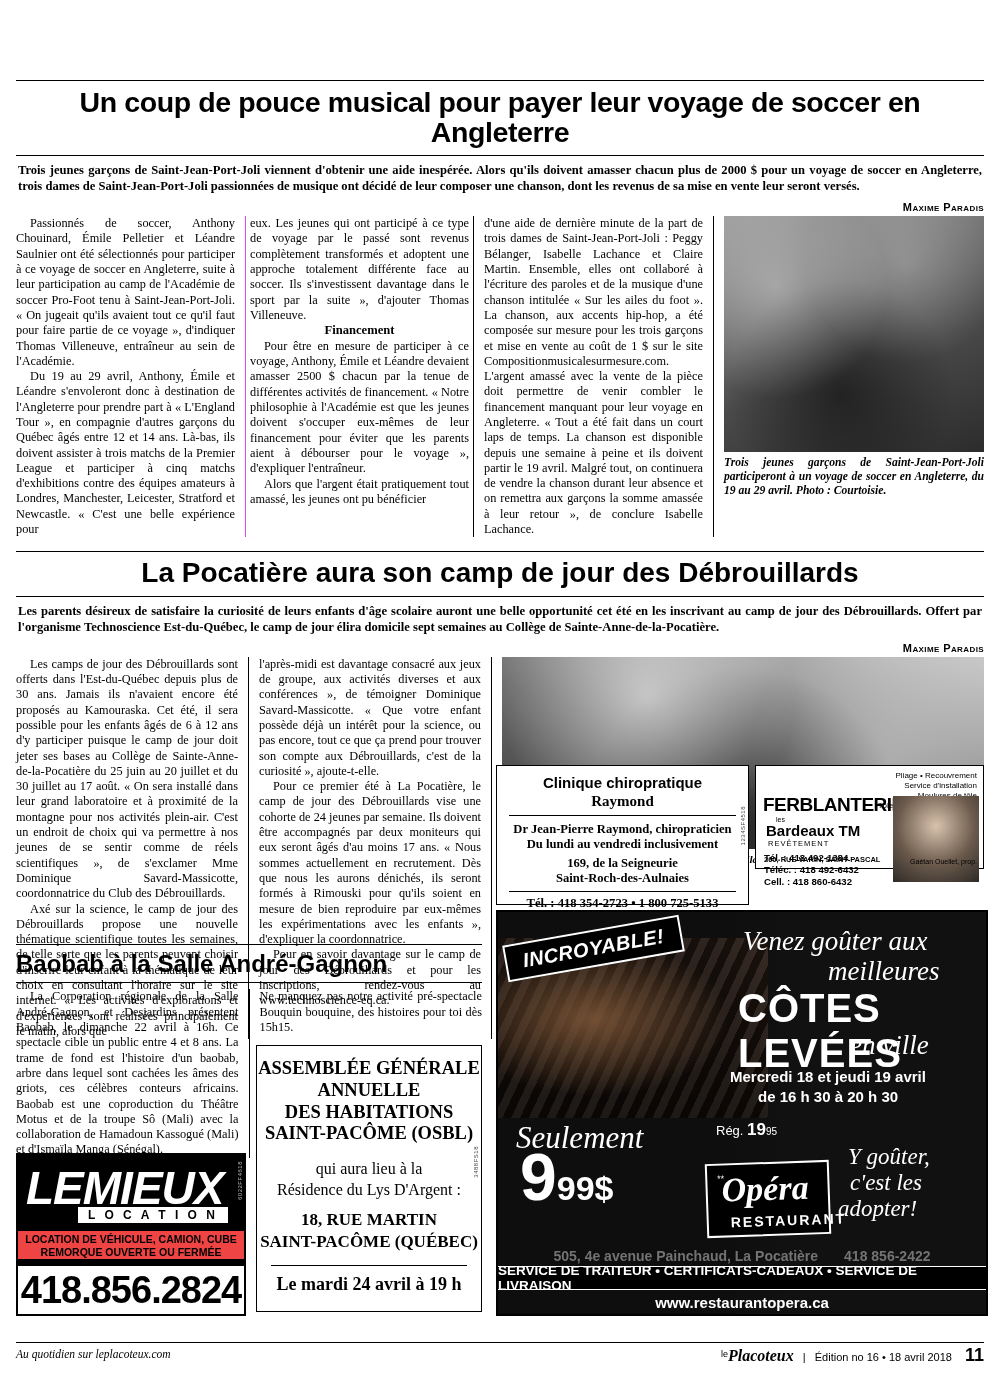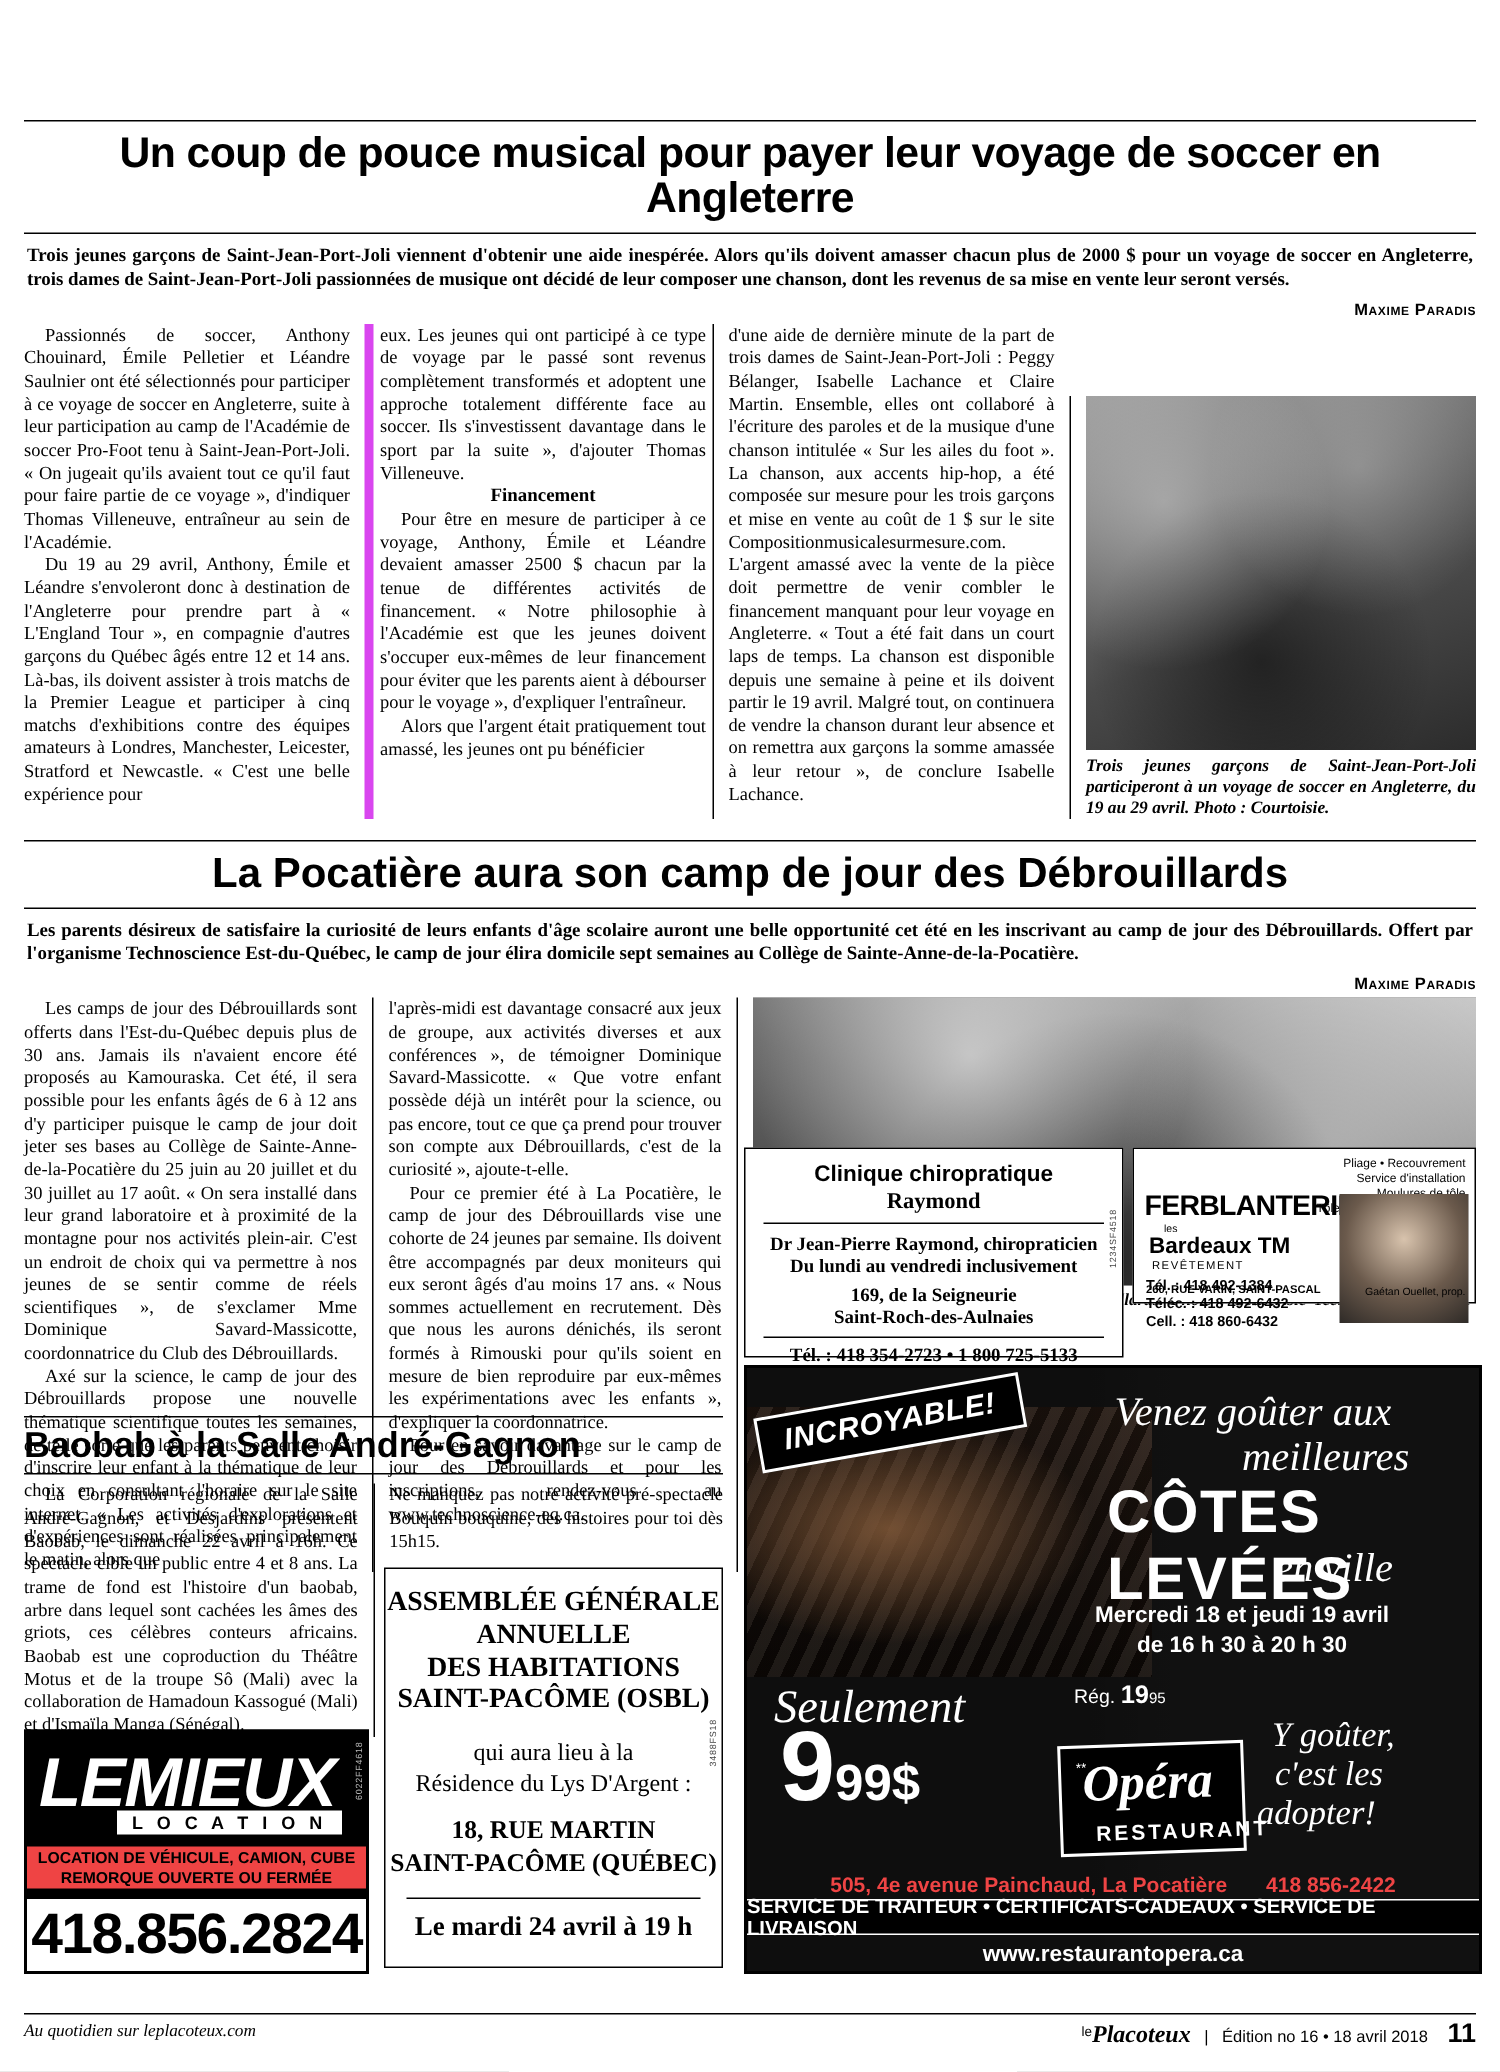--- a/index.html
+++ b/index.html
@@ -31,23 +31,23 @@
   .cols3{display:flex;gap:0;margin-top:4px;}
   .col{font-size:12.3px;line-height:1.245;text-align:justify;}
   .col p{margin:0 0 0 0;text-indent:14px;}
   .col p.noind{text-indent:0;}
   .subhead{
     font-family:Liberation Serif, serif;font-weight:bold;text-align:center;
     font-size:12.6px;margin:7px 0 3px 0;text-indent:0 !important;
   }
 
   .c1{width:228px;padding-right:10px;}
-  .c2{width:228px;padding:0 4px;border-left:6px solid #d946ef;}
+  .c2{width:228px;padding:0 4px;border-left:1px solid #d946ef;}
   .c3{width:228px;padding:0 10px;border-left:1px solid #000;}
-  .c4{width:270px;padding-left:10px;border-left:1px solid #000;margin-top:48px;}
+  .c4{width:270px;padding-left:10px;border-left:1px solid #000;}
 
   .photo{
     background:#6e6e6e;position:relative;overflow:hidden;
   }
   .cap{
     font-size:11.6px;line-height:1.2;font-style:italic;font-weight:bold;
     text-align:justify;margin-top:4px;
   }
 
   
@@ -291,21 +291,21 @@
     <div class="script" style="position:absolute;left:350px;top:232px;font-size:23px;color:#fff;">Y goûter,</div>
     <div class="script" style="position:absolute;left:352px;top:258px;font-size:23px;color:#fff;">c'est les</div>
     <div class="script" style="position:absolute;left:340px;top:284px;font-size:23px;color:#fff;">adopter!</div>
 
     <div style="position:absolute;left:208px;top:250px;width:120px;height:70px;border:2px solid #fff;background:#000;transform:rotate(-2deg);">
       <div style="position:absolute;left:10px;top:8px;font-size:9px;color:#fff;font-family:'Liberation Sans',sans-serif;">**</div>
       <div class="opera-logo" style="position:absolute;left:14px;top:6px;">Opéra</div>
       <div style="position:absolute;left:22px;bottom:5px;font-family:'Liberation Sans',sans-serif;font-weight:bold;font-size:14px;letter-spacing:2px;color:#fff;">RESTAURANT</div>
     </div>
 
-    <div style="position:absolute;left:0;right:0;bottom:46px;height:24px;display:flex;align-items:center;justify-content:center;gap:26px;color:#ef4444;font-family:'Liberation Sans',sans-serif;font-weight:bold;font-size:14px;">
+    <div style="position:absolute;left:0;right:0;bottom:46px;height:24px;display:flex;align-items:center;justify-content:center;gap:26px;color:#737373;font-family:'Liberation Sans',sans-serif;font-weight:bold;font-size:14px;">
       <span>505, 4e avenue Painchaud, La Pocatière</span>
       <span>418 856-2422</span>
     </div>
     <div class="blackbar" style="position:absolute;left:0;right:0;bottom:24px;height:22px;display:flex;align-items:center;justify-content:center;font-size:13.5px;border-top:1px solid #fff;border-bottom:1px solid #fff;">SERVICE DE TRAITEUR • CERTIFICATS-CADEAUX • SERVICE DE LIVRAISON</div>
     <div style="position:absolute;left:0;right:0;bottom:0;height:24px;display:flex;align-items:center;justify-content:center;color:#fff;font-family:'Liberation Sans',sans-serif;font-weight:bold;font-size:15px;">www.restaurantopera.ca</div>
   </div>
 
   <div class="adbox ad-center" style="position:absolute;left:240px;top:1033px;width:226px;height:267px;">
     <div class="ag-t" style="margin-top:12px;">ASSEMBLÉE GÉNÉRALE</div>
     <div class="ag-t">ANNUELLE</div>

